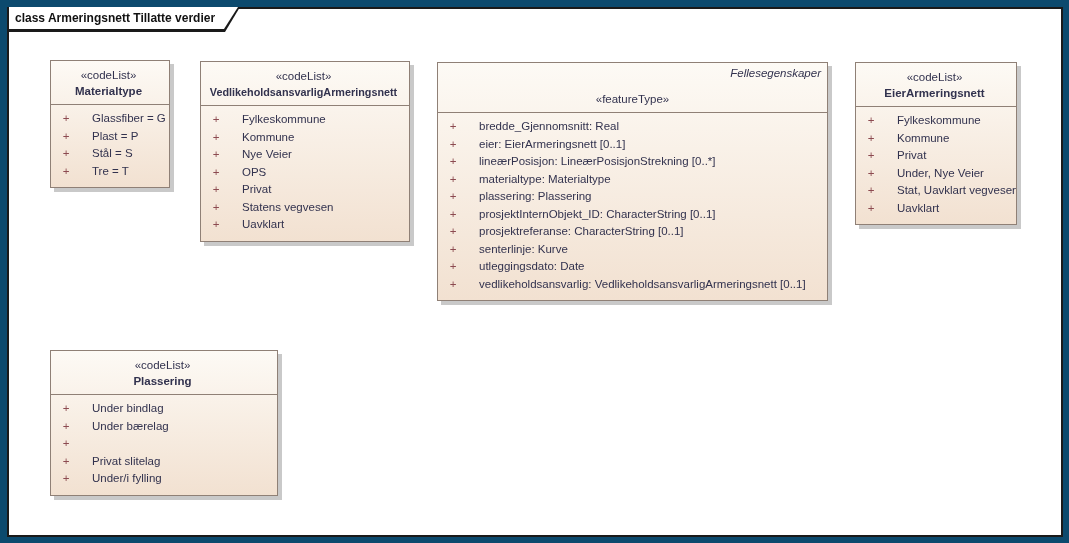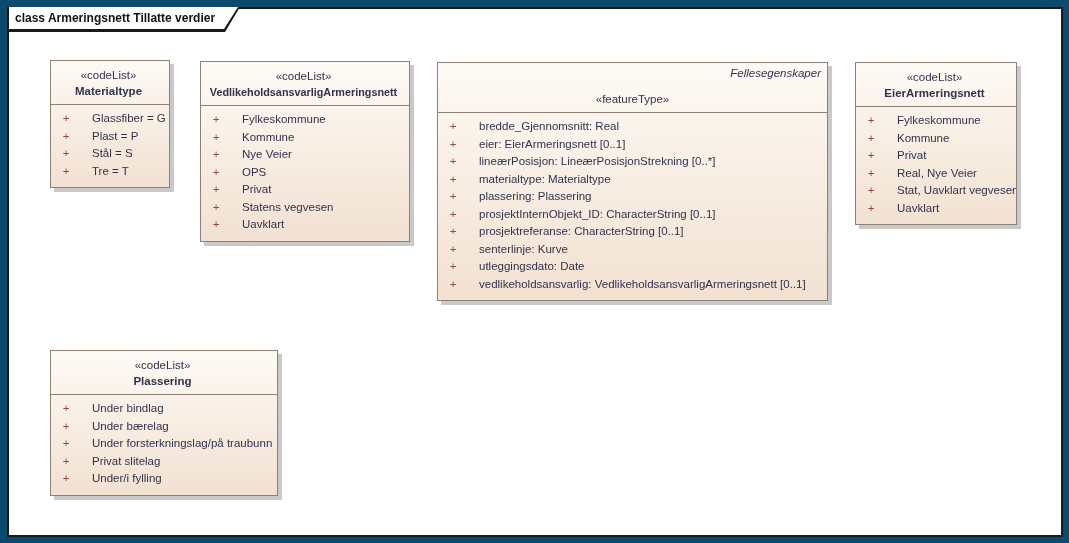--- a/index.html
+++ b/index.html
@@ -212,21 +212,21 @@
       <div class="row">
           <span class="plus">+</span>
           <span class="itext">Kommune</span>
         </div>
       <div class="row">
           <span class="plus">+</span>
           <span class="itext">Privat</span>
         </div>
       <div class="row">
           <span class="plus">+</span>
-          <span class="itext">Real, Nye Veier</span>
+          <span class="itext">Under, Nye Veier</span>
         </div>
       <div class="row">
           <span class="plus">+</span>
           <span class="itext">Stat, Uavklart vegvesen</span>
         </div>
       <div class="row">
           <span class="plus">+</span>
           <span class="itext">Uavklart</span>
         </div>
     </div>
@@ -241,21 +241,20 @@
       <div class="row">
           <span class="plus">+</span>
           <span class="itext">Under bindlag</span>
         </div>
       <div class="row">
           <span class="plus">+</span>
           <span class="itext">Under bærelag</span>
         </div>
       <div class="row">
           <span class="plus">+</span>
-          <span class="itext">Under forsterkningslag/på traubunn</span>
         </div>
       <div class="row">
           <span class="plus">+</span>
           <span class="itext">Privat slitelag</span>
         </div>
       <div class="row">
           <span class="plus">+</span>
           <span class="itext">Under/i fylling</span>
         </div>
     </div>

